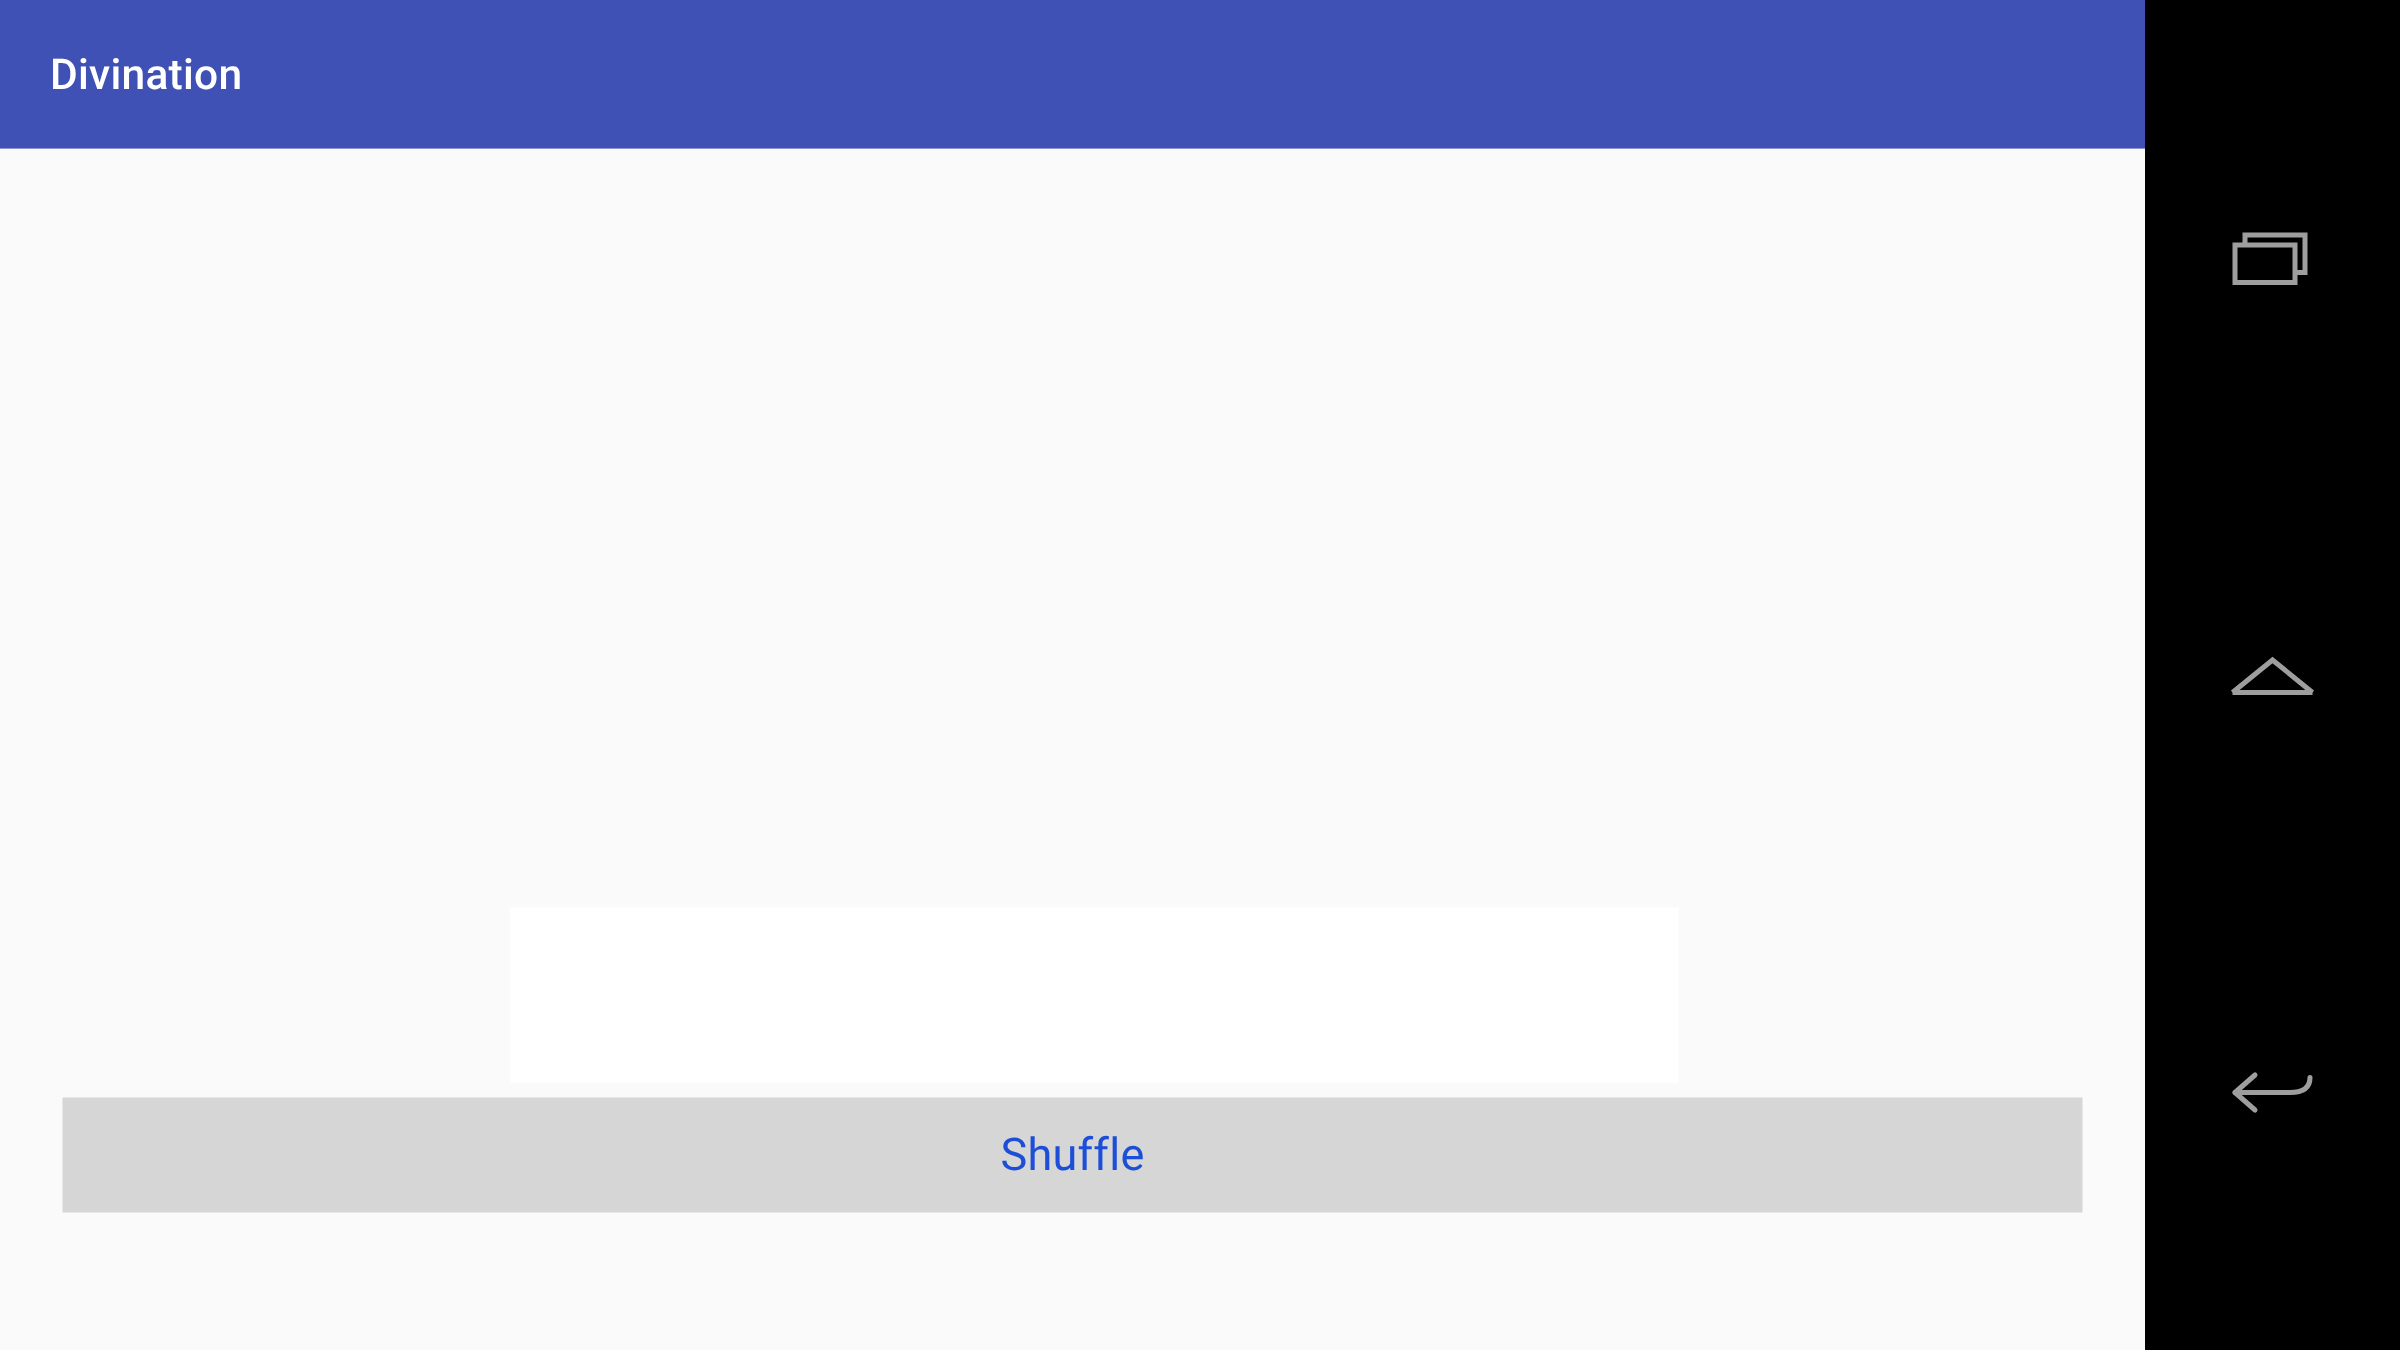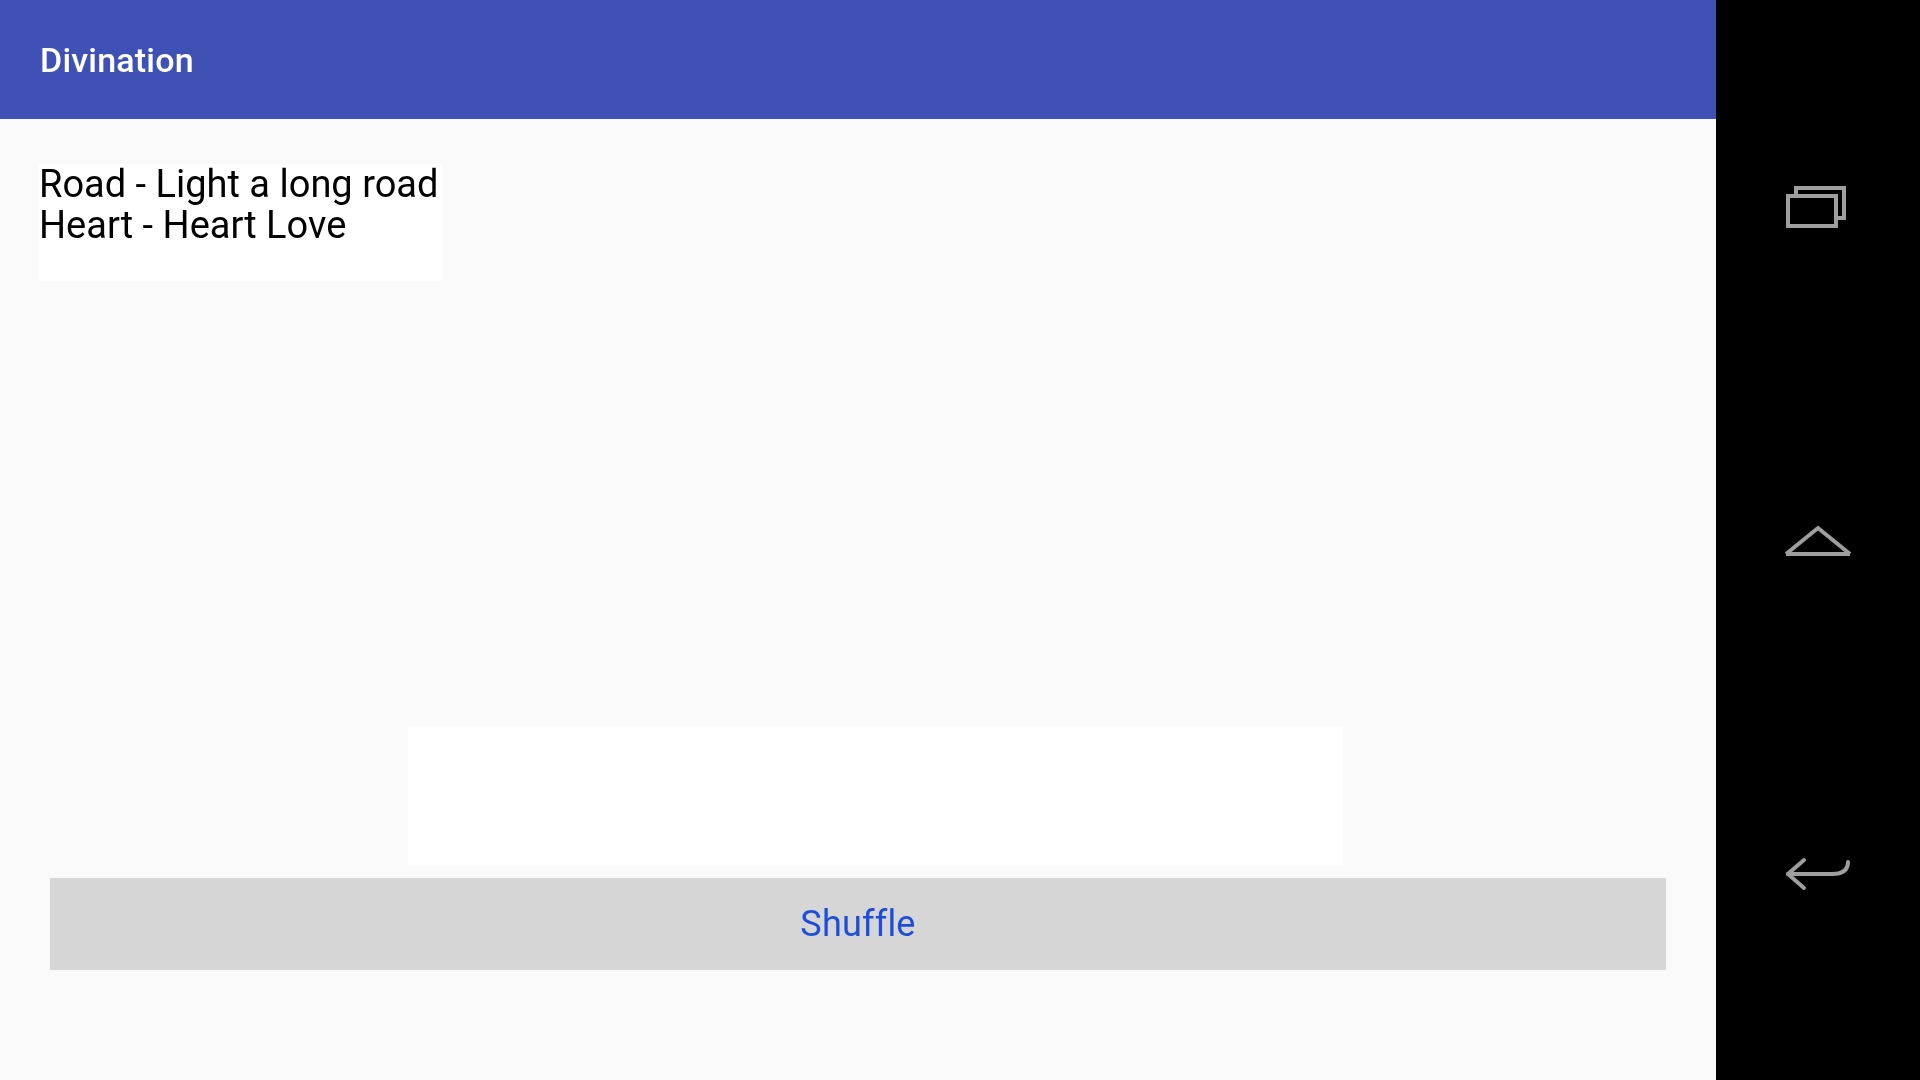--- a/index.html
+++ b/index.html
@@ -117,24 +117,20 @@
   </style>
 </head>
 <body>
 
 <div class="screen">
   <div class="app-area">
     <div class="app-bar">
       <div class="app-bar-title">Divination</div>
     </div>
     <div class="content">
-      <div class="result-card">
-        <div class="result-line">Road - Light a long road</div>
-        <div class="result-line">Heart - Heart Love</div>
-      </div>
       <div class="white-block"></div>
       <button class="shuffle-button">Shuffle</button>
     </div>
   </div>
 
   <div class="nav-bar">
     <div class="nav-icon">
       <svg viewBox="0 0 72 48" width="72" height="48">
         <rect x="6" y="14" width="48" height="30"></rect>
         <polyline points="14,14 14,6 62,6 62,36 54,36"></polyline>

